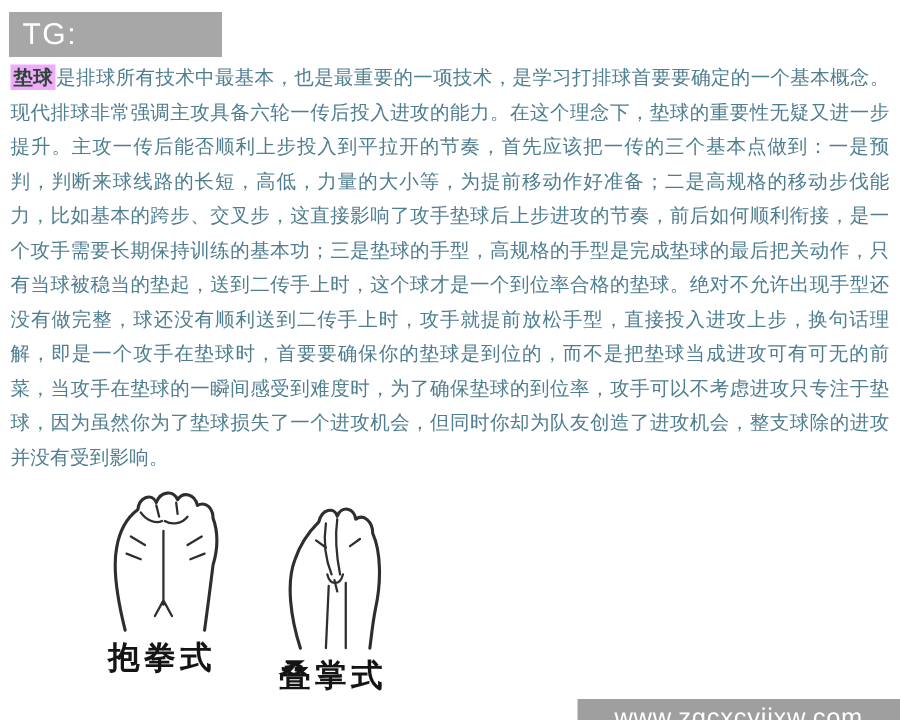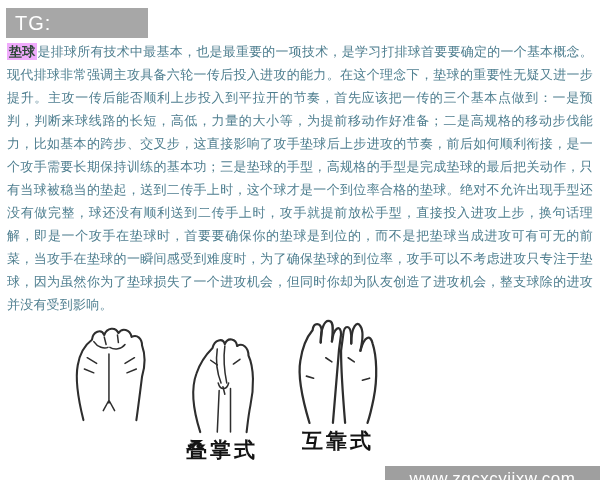--- a/index.html
+++ b/index.html
@@ -55,45 +55,32 @@
   <figure class="figure" id="fig1">
     <svg width="96" height="104" viewBox="0 0 100 110">
       <path class="hand" d="M24,108 C19,88 15,66 18,50 C20,38 25,29 33,23
         C34,14 43,11 46,18 C49,10 58,9 61,16 C65,10 73,12 75,20
         C81,17 86,22 86,29 C90,40 89,52 86,62 C84,78 82,94 80,108"></path>
       <path class="hand-thin" d="M35,25 C39,31 46,33 50,31 M52,31 C57,34 64,33 68,28"></path>
       <path class="hand-thin" d="M51,38 L51,90 M45,98 L51,87 L57,98"></path>
       <path class="hand-thin" d="M28,42 L38,48 M25,54 L35,58 M78,42 L68,48 M80,54 L70,58"></path>
       <path class="hand-thin" d="M46,20 L48,28 M60,18 L61,26"></path>
     </svg>
+    <figcaption class="fig-label">抱拳式</figcaption>
   </figure>
 
   <figure class="figure" id="fig2">
     <svg width="96" height="104" viewBox="0 0 100 110">
       <path class="hand" d="M27,108 C20,86 17,62 23,46 C27,34 34,25 40,19
         C42,10 51,8 53,15 C56,7 65,9 66,17 C72,13 78,19 78,27
         C84,40 84,62 80,80 C78,90 77,100 76,108"></path>
       <path class="hand-thin" d="M45,20 C43,34 45,46 49,56 M53,17 C51,32 53,46 55,56"></path>
       <path class="hand-thin" d="M46,56 C48,64 55,64 57,56"></path>
       <path class="hand-thin" d="M47,64 L45,108 M59,62 L59,108"></path>
       <path class="hand-thin" d="M38,32 L45,37 M69,31 L62,36 M51,60 L53,68"></path>
     </svg>
     <figcaption class="fig-label">叠掌式</figcaption>
   </figure>
 
-  <figure class="figure" id="fig3">
-    <svg width="104" height="112" viewBox="0 0 100 110">
-      <path class="hand" d="M22,108 C16,88 10,64 13,47 C15,34 19,24 25,17
-        C26,9 33,9 34,17 L33,29"></path>
-      <path class="hand" d="M33,29 C33,15 37,6 42,8 C46,9 45,18 44,28"></path>
-      <path class="hand" d="M44,28 C46,13 53,11 53,21 L51,36 C49,60 47,84 45,108"></path>
-      <path class="hand" d="M57,108 C55,84 53,60 53,37 L55,22 C56,11 62,11 63,22 L63,30"></path>
-      <path class="hand" d="M63,30 C63,13 69,7 72,13 C75,17 74,28 72,37"></path>
-      <path class="hand" d="M72,37 C76,22 82,21 84,30 C88,42 89,64 85,84
-        C83,94 81,102 79,108"></path>
-      <path class="hand-thin" d="M19,62 L26,64 M81,64 L74,66 M38,44 L44,48 M60,44 L66,48"></path>
-    </svg>
-    <figcaption class="fig-label">互靠式</figcaption>
-  </figure>
 
   <div class="watermark">www.zgcxcyjjxw.com</div>
 
 </div>
 
 </body></html>

